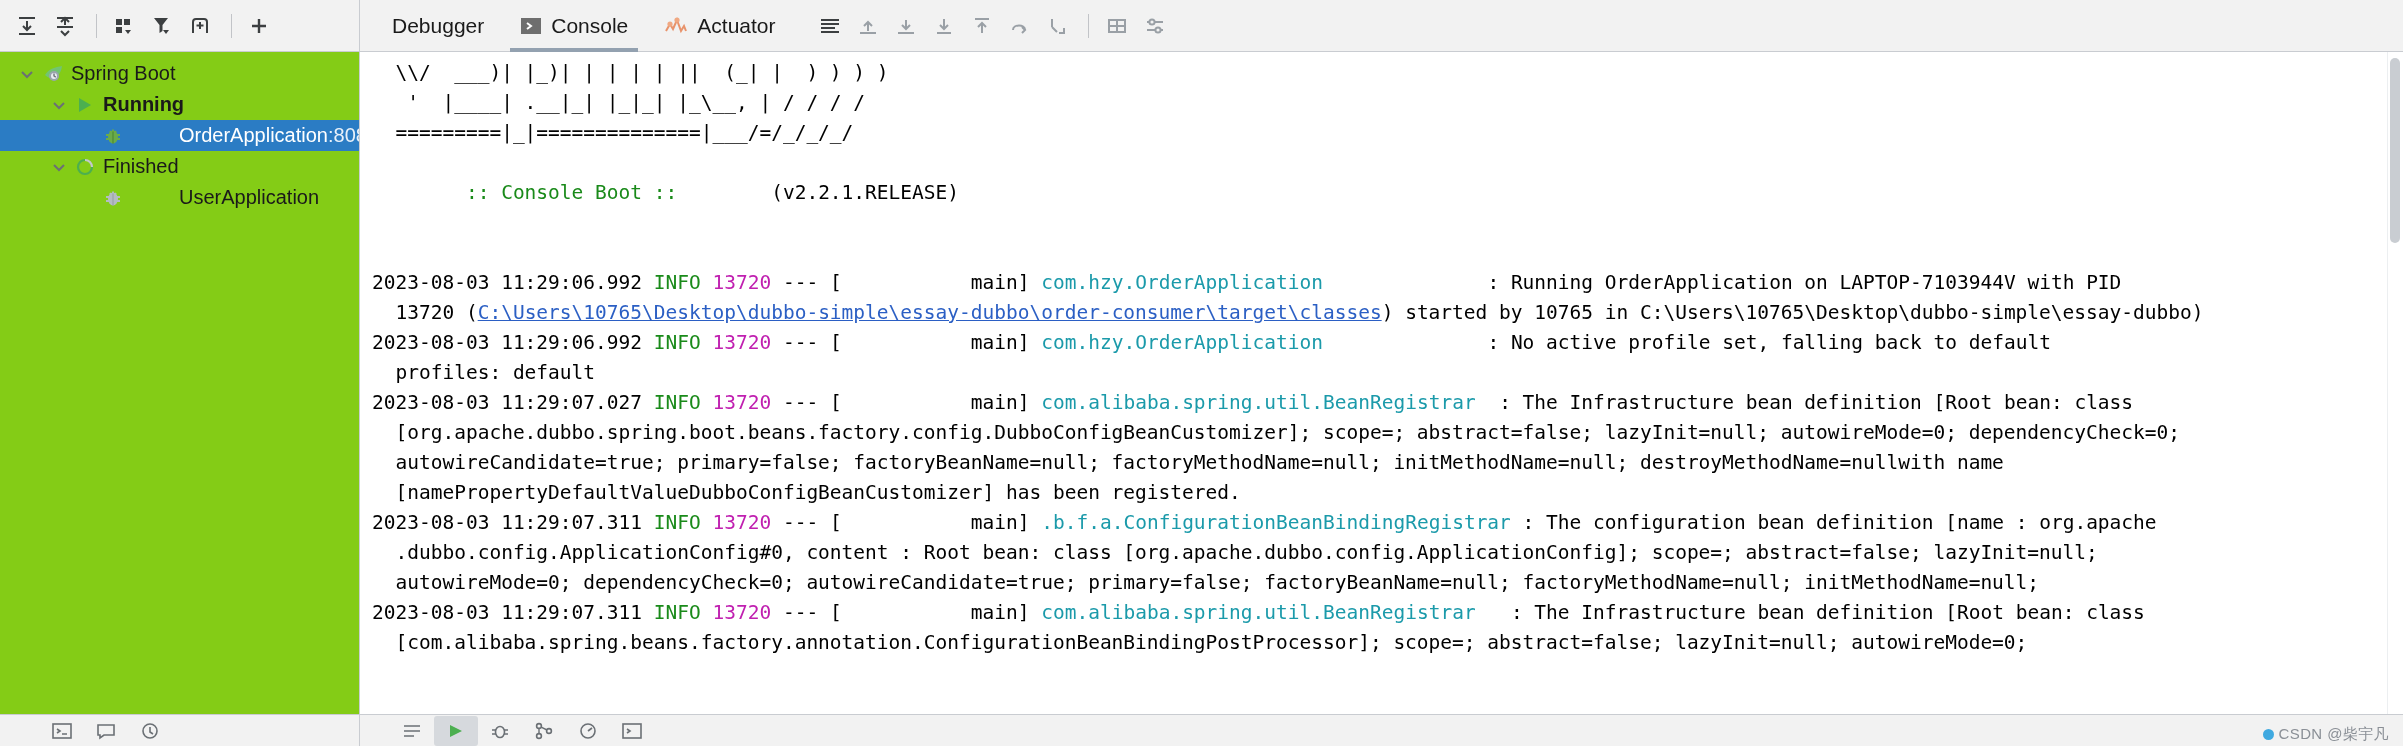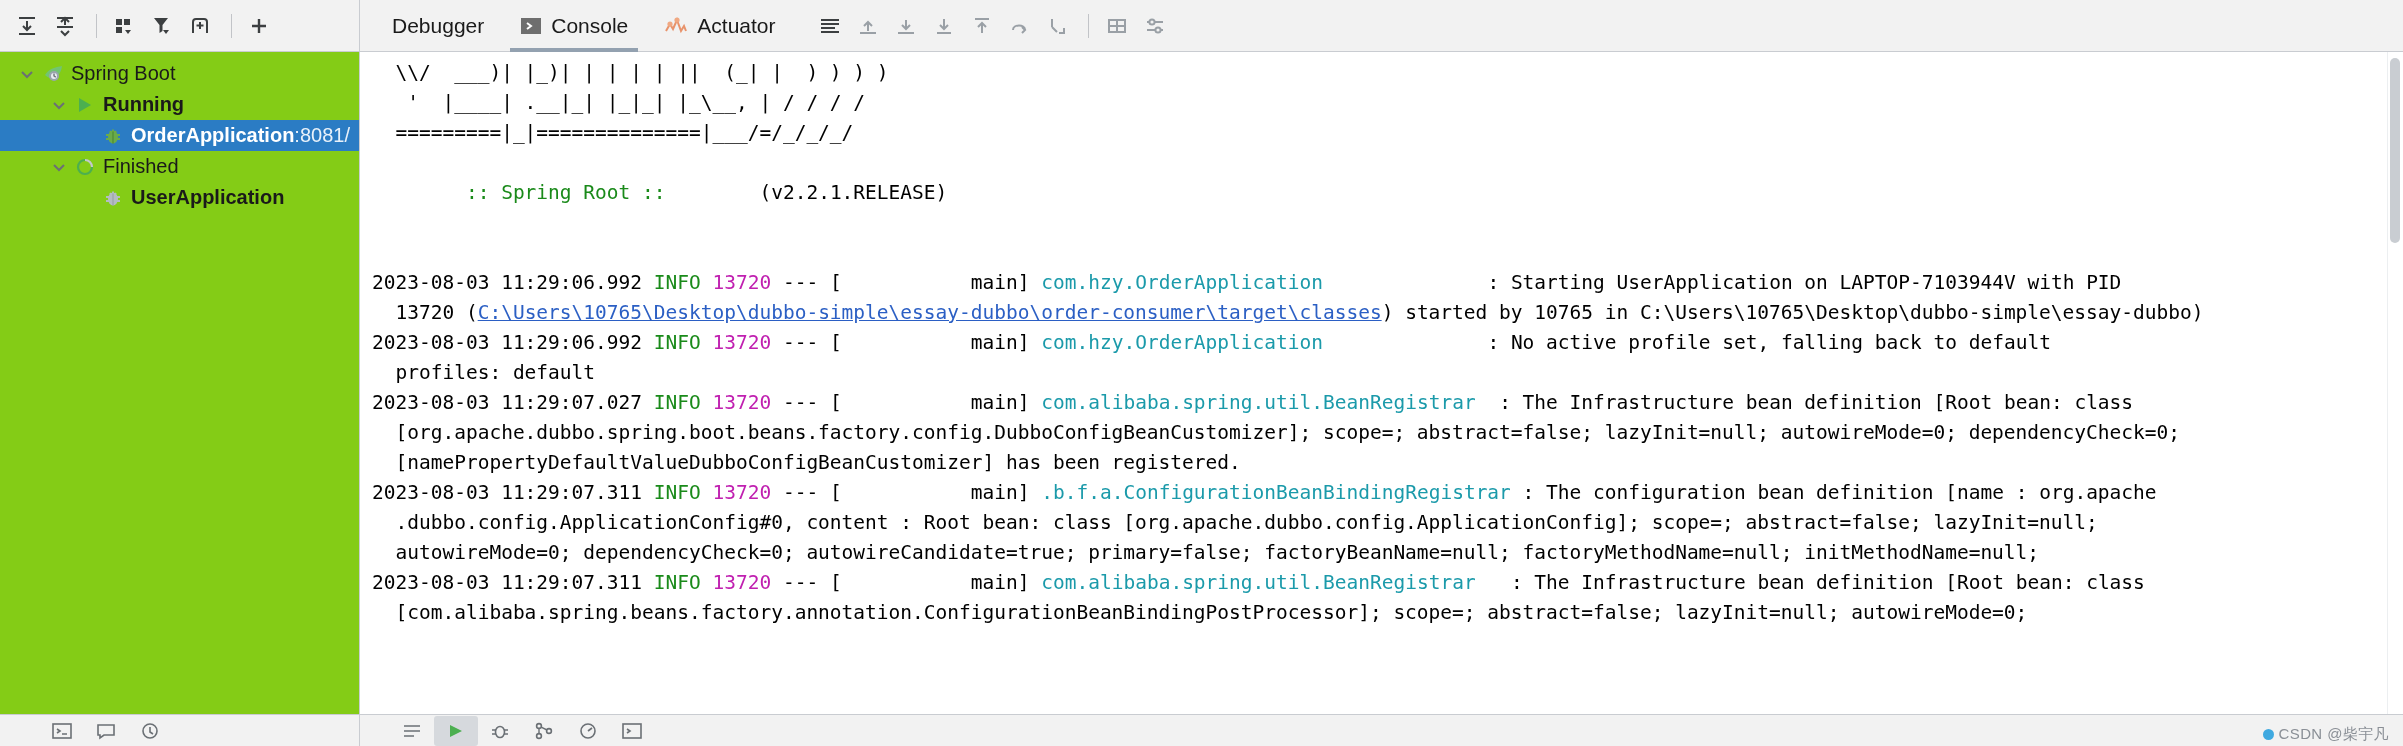--- a/index.html
+++ b/index.html
@@ -129,21 +129,21 @@
     flex: 0 0 26px;
     display: flex; align-items: center; justify-content: center;
   }
   .tree-row .tico {
     width: 26px;
     flex: 0 0 26px;
     display: flex; align-items: center; justify-content: center;
     margin-right: 5px;
   }
   .tree-row .tlabel { font-size: 20px; }
-  .tree-row.bold .tlabel { font-weight: bold; }
+  .tree-row.bold .tlabel { font-weight: normal; margin-left: 48px; }
   .tree-row .tsuffix { font-size: 20px; margin-left: 0; }
   .tree-row.selected .tsuffix { color: #e8f1fa; }
 
   
   .console {
     flex: 1 1 auto;
     background: #ffffff;
     position: relative;
     overflow: hidden;
     font-family: "DejaVu Sans Mono", "Liberation Mono", monospace;
@@ -446,33 +446,34 @@
       </div>
     </div>
 
     <div class="console">
 
       <div class="cline">  \\/  ___)| |_)| | | | | ||  (_| |  ) ) ) )</div>
       <div class="cline">   '  |____| .__|_| |_|_| |_\__, | / / / /</div>
       <div class="cline">  =========|_|==============|___/=/_/_/_/</div>
 
       <div class="cline">
-        <span class="g">:: Spring Root ::</span><span>        </span><span class="k">(v2.2.1.RELEASE)</span>
+        <span class="g">:: Console Boot ::</span><span>        </span><span class="k">(v2.2.1.RELEASE)</span>
       </div>
 
       <div class="cline"> </div>
 
-      <div class="cwrap"><span>2023-08-03 11:29:06.992</span> <span class="g">INFO</span> <span class="m">13720</span> <span>--- [</span><span>           main]</span> <span class="c">com.hzy.OrderApplication</span><span>              </span><span>: </span><span>Starting UserApplication on LAPTOP-7103944V with PID</span></div>
+      <div class="cwrap"><span>2023-08-03 11:29:06.992</span> <span class="g">INFO</span> <span class="m">13720</span> <span>--- [</span><span>           main]</span> <span class="c">com.hzy.OrderApplication</span><span>              </span><span>: </span><span>Running OrderApplication on LAPTOP-7103944V with PID</span></div>
       <div class="cwrap"><span>  13720 (</span><span class="lk">C:\Users\10765\Desktop\dubbo-simple\essay-dubbo\order-consumer\target\classes</span><span>) started by 10765 in C:\Users\10765\Desktop\dubbo-simple\essay-dubbo)</span></div>
 
       <div class="cwrap"><span>2023-08-03 11:29:06.992</span> <span class="g">INFO</span> <span class="m">13720</span> <span>--- [</span><span>           main]</span> <span class="c">com.hzy.OrderApplication</span><span>              </span><span>: </span><span>No active profile set, falling back to default</span></div>
       <div class="cwrap">  profiles: default</div>
 
       <div class="cwrap"><span>2023-08-03 11:29:07.027</span> <span class="g">INFO</span> <span class="m">13720</span> <span>--- [</span><span>           main]</span> <span class="c">com.alibaba.spring.util.BeanRegistrar</span><span>  </span><span>: </span><span>The Infrastructure bean definition [Root bean: class</span></div>
       <div class="cwrap">  [org.apache.dubbo.spring.boot.beans.factory.config.DubboConfigBeanCustomizer]; scope=; abstract=false; lazyInit=null; autowireMode=0; dependencyCheck=0;</div>
+      <div class="cwrap">  autowireCandidate=true; primary=false; factoryBeanName=null; factoryMethodName=null; initMethodName=null; destroyMethodName=nullwith name</div>
       <div class="cwrap">  [namePropertyDefaultValueDubboConfigBeanCustomizer] has been registered.</div>
 
       <div class="cwrap"><span>2023-08-03 11:29:07.311</span> <span class="g">INFO</span> <span class="m">13720</span> <span>--- [</span><span>           main]</span> <span class="c">.b.f.a.ConfigurationBeanBindingRegistrar</span><span> </span><span>: </span><span>The configuration bean definition [name : org.apache</span></div>
       <div class="cwrap">  .dubbo.config.ApplicationConfig#0, content : Root bean: class [org.apache.dubbo.config.ApplicationConfig]; scope=; abstract=false; lazyInit=null;</div>
       <div class="cwrap">  autowireMode=0; dependencyCheck=0; autowireCandidate=true; primary=false; factoryBeanName=null; factoryMethodName=null; initMethodName=null;</div>
 
       <div class="cwrap"><span>2023-08-03 11:29:07.311</span> <span class="g">INFO</span> <span class="m">13720</span> <span>--- [</span><span>           main]</span> <span class="c">com.alibaba.spring.util.BeanRegistrar</span><span>   </span><span>: </span><span>The Infrastructure bean definition [Root bean: class</span></div>
       <div class="cwrap">  [com.alibaba.spring.beans.factory.annotation.ConfigurationBeanBindingPostProcessor]; scope=; abstract=false; lazyInit=null; autowireMode=0;</div>
 
       <div class="vscroll">

